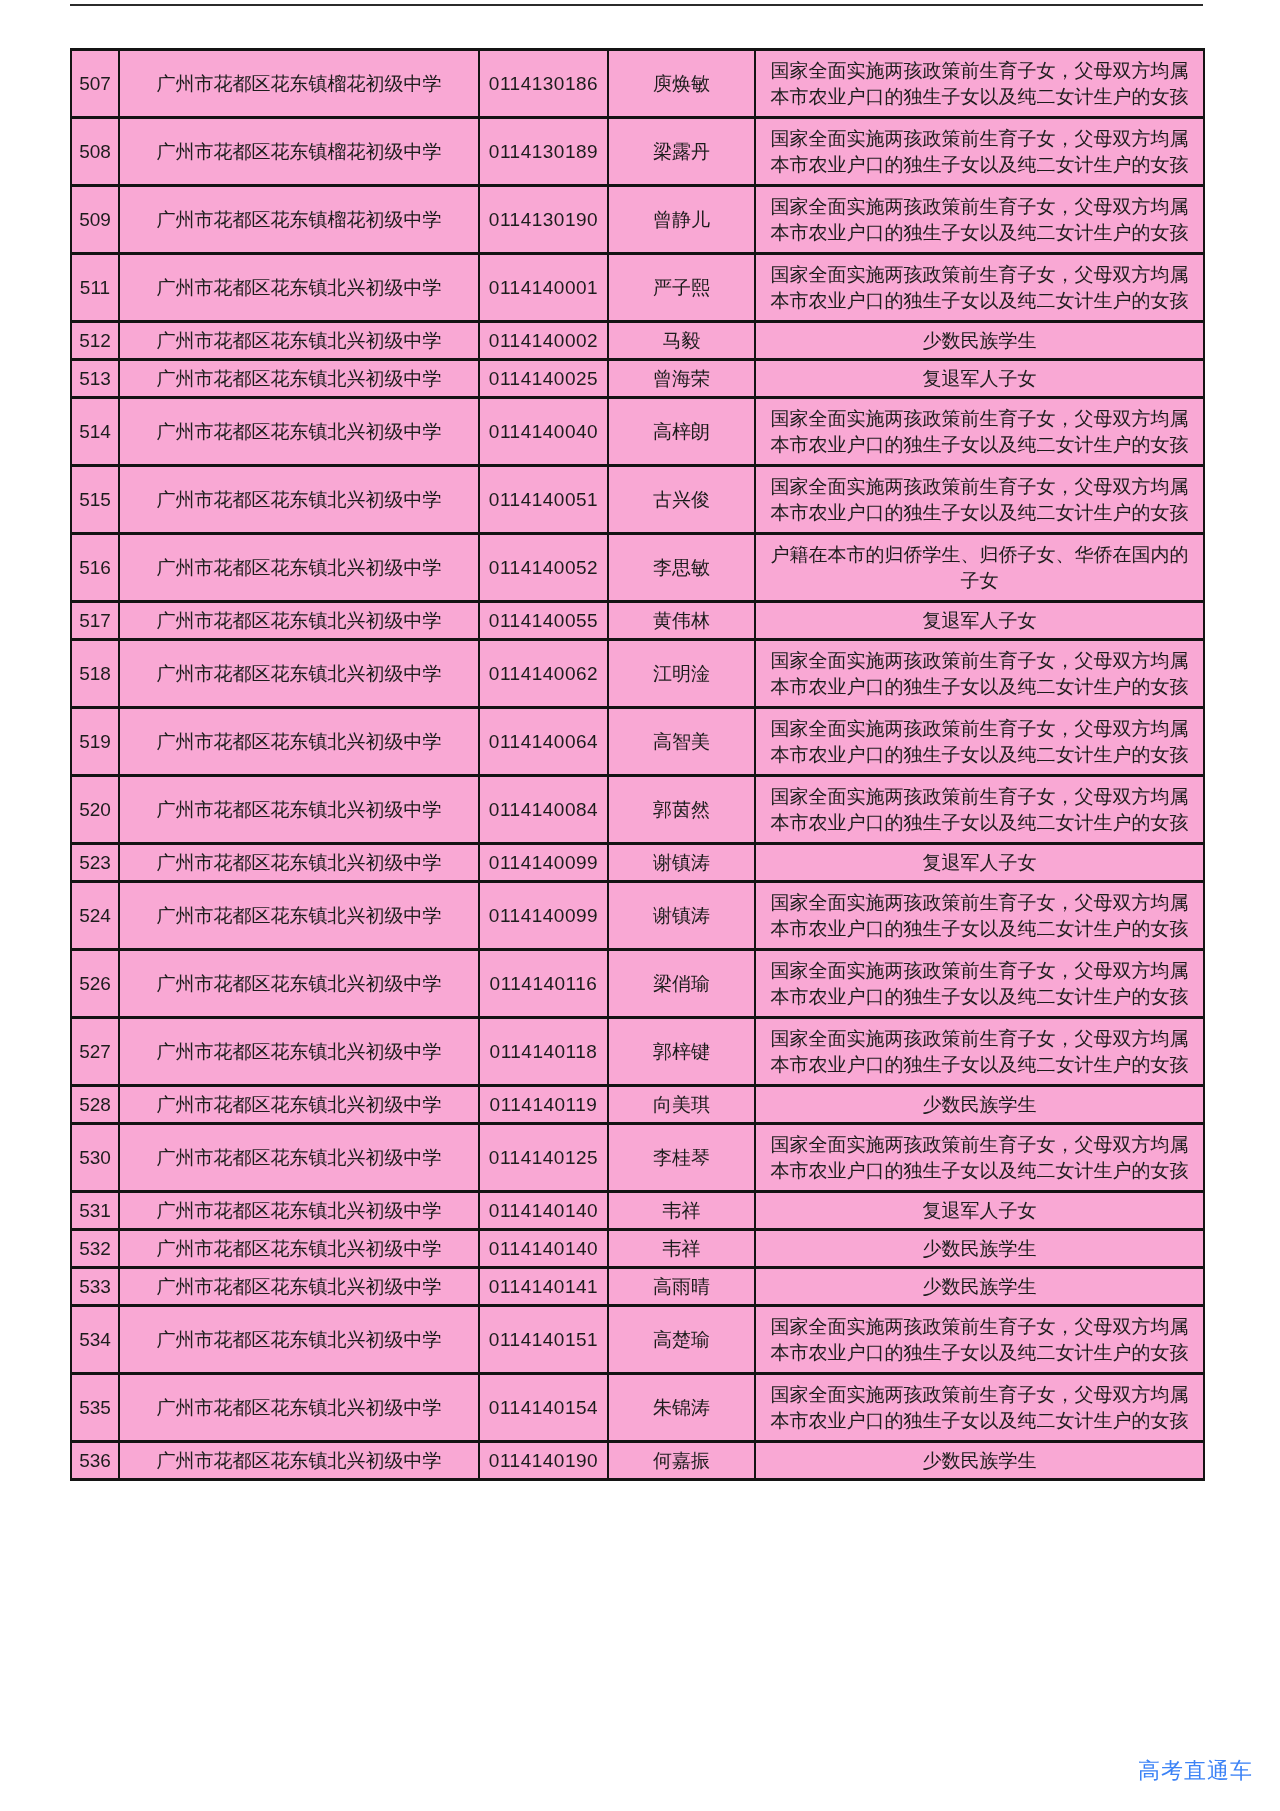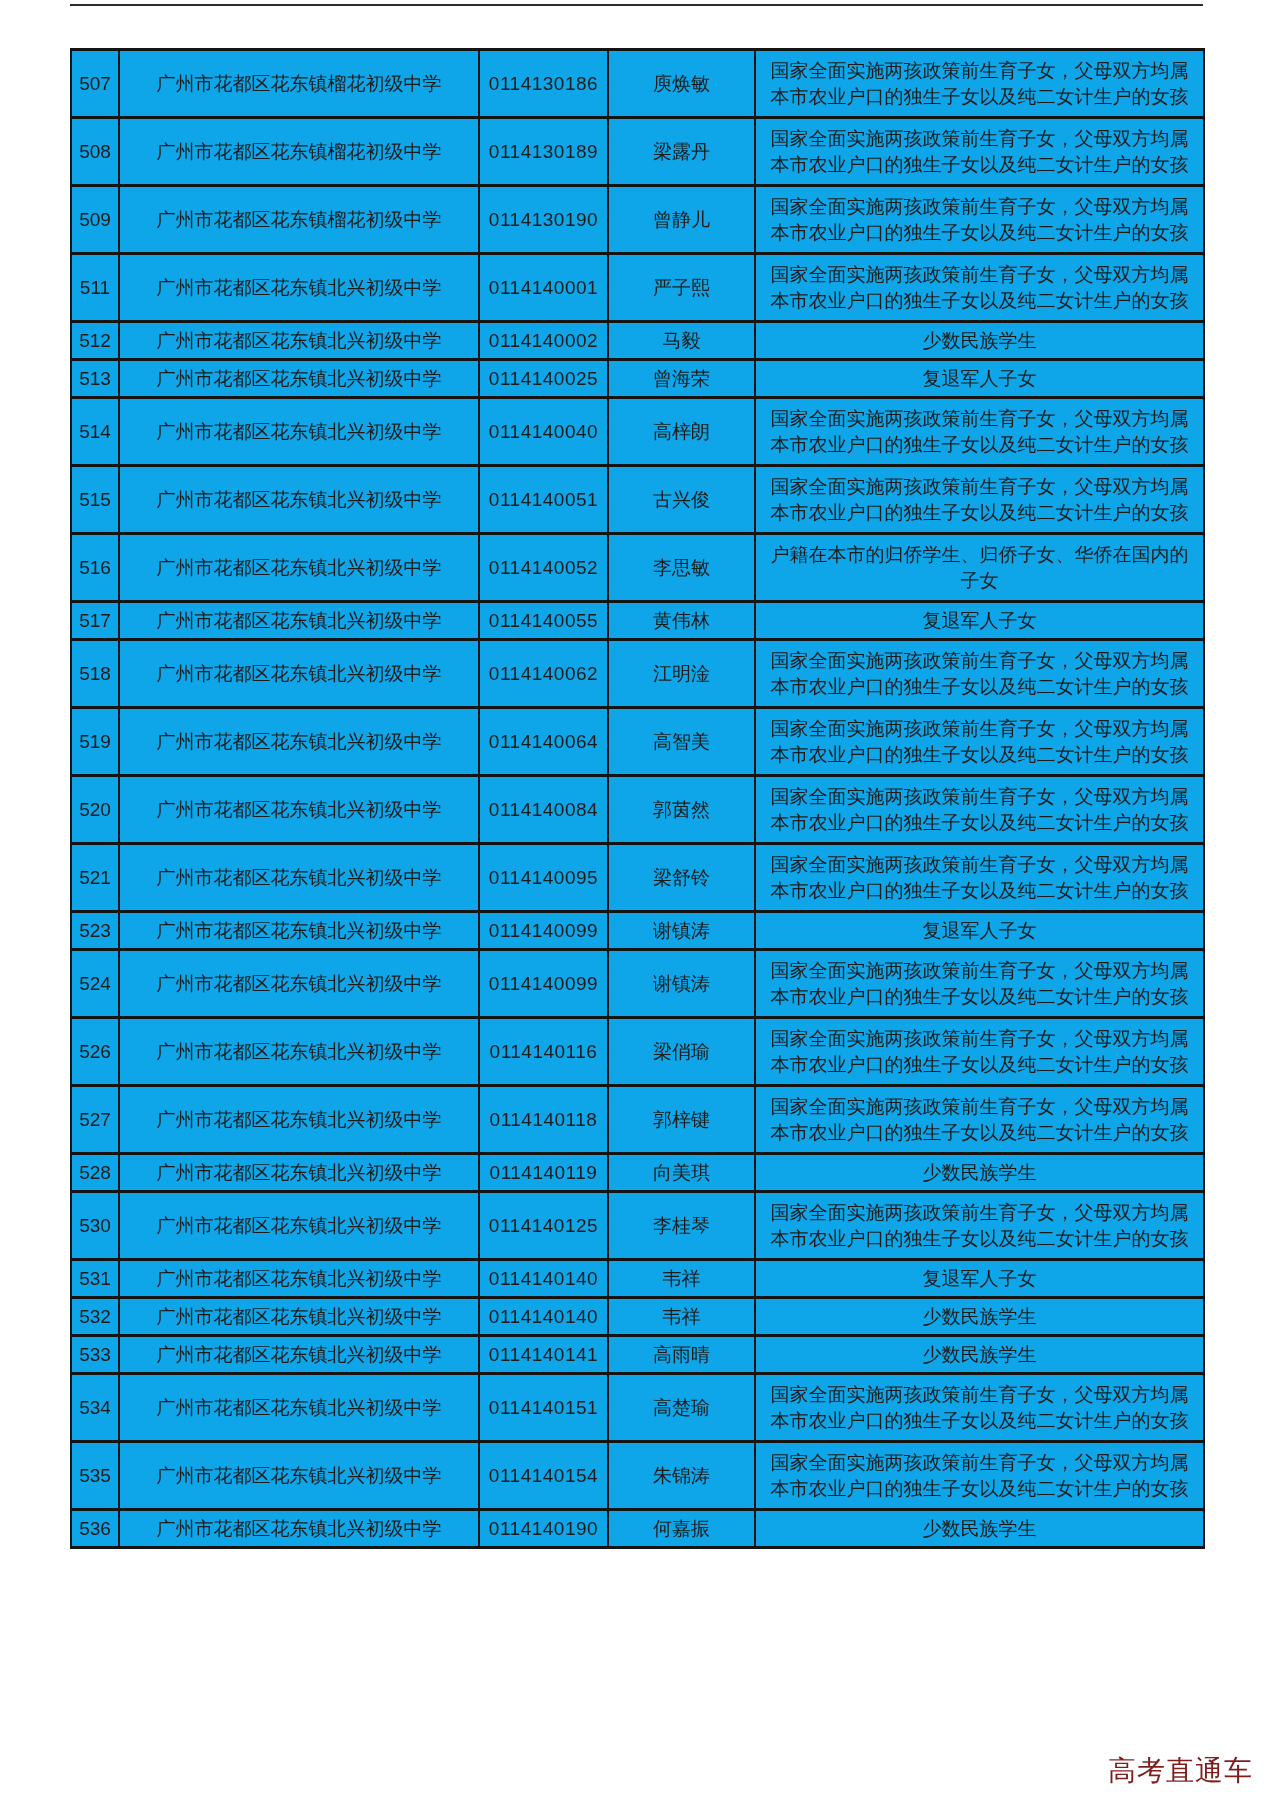--- a/index.html
+++ b/index.html
@@ -22,21 +22,21 @@
     width: 1133px;
     border-top: 2px solid #2b2b2b;
   }
   table.roster {
     position: absolute;
     left: 70px;
     top: 48px;
     width: 1133px;
     border-collapse: collapse;
     table-layout: fixed;
-    background: #0ea5e9;
+    background: #f9a8d4;
   }
   table.roster td {
     border-left: 2px solid #141414;
     border-right: 2px solid #141414;
     border-top: 3px solid #141414;
     border-bottom: 3px solid #141414;
     text-align: center;
     vertical-align: middle;
     font-size: 19px;
     line-height: 26px;
@@ -45,23 +45,23 @@
   }
   tr.tall  { height: 68px; }
   tr.short { height: 38px; padding-left: 32px; }
   td.no       { letter-spacing: 0px; }
   td.exam_no  { letter-spacing: 0.5px; }
   td.category { font-size: 19px; line-height: 26px; }
   .watermark {
     position: absolute;
     top: 1757px;
     right: 27px;
-    font-size: 28px;
+    font-size: 22px;
     line-height: 28px;
-    color: #7f1d1d;
+    color: #3b82f6;
     letter-spacing: 1px;
   }
 </style>
 </head>
 <body>
 
 <div class="top-rule"></div>
 
 <table class="roster">
   <colgroup>
@@ -156,27 +156,20 @@
         <td class="name">高智美</td>
         <td class="category">国家全面实施两孩政策前生育子女，父母双方均属本市农业户口的独生子女以及纯二女计生户的女孩</td>
       </tr>
       <tr class="tall">
         <td class="no">520</td>
         <td class="school">广州市花都区花东镇北兴初级中学</td>
         <td class="exam_no">0114140084</td>
         <td class="name">郭茵然</td>
         <td class="category">国家全面实施两孩政策前生育子女，父母双方均属本市农业户口的独生子女以及纯二女计生户的女孩</td>
       </tr>
-      <tr class="tall">
-        <td class="no">521</td>
-        <td class="school">广州市花都区花东镇北兴初级中学</td>
-        <td class="exam_no">0114140095</td>
-        <td class="name">梁舒铃</td>
-        <td class="category">国家全面实施两孩政策前生育子女，父母双方均属本市农业户口的独生子女以及纯二女计生户的女孩</td>
-      </tr>
       <tr class="short">
         <td class="no">523</td>
         <td class="school">广州市花都区花东镇北兴初级中学</td>
         <td class="exam_no">0114140099</td>
         <td class="name">谢镇涛</td>
         <td class="category">复退军人子女</td>
       </tr>
       <tr class="tall">
         <td class="no">524</td>
         <td class="school">广州市花都区花东镇北兴初级中学</td>

